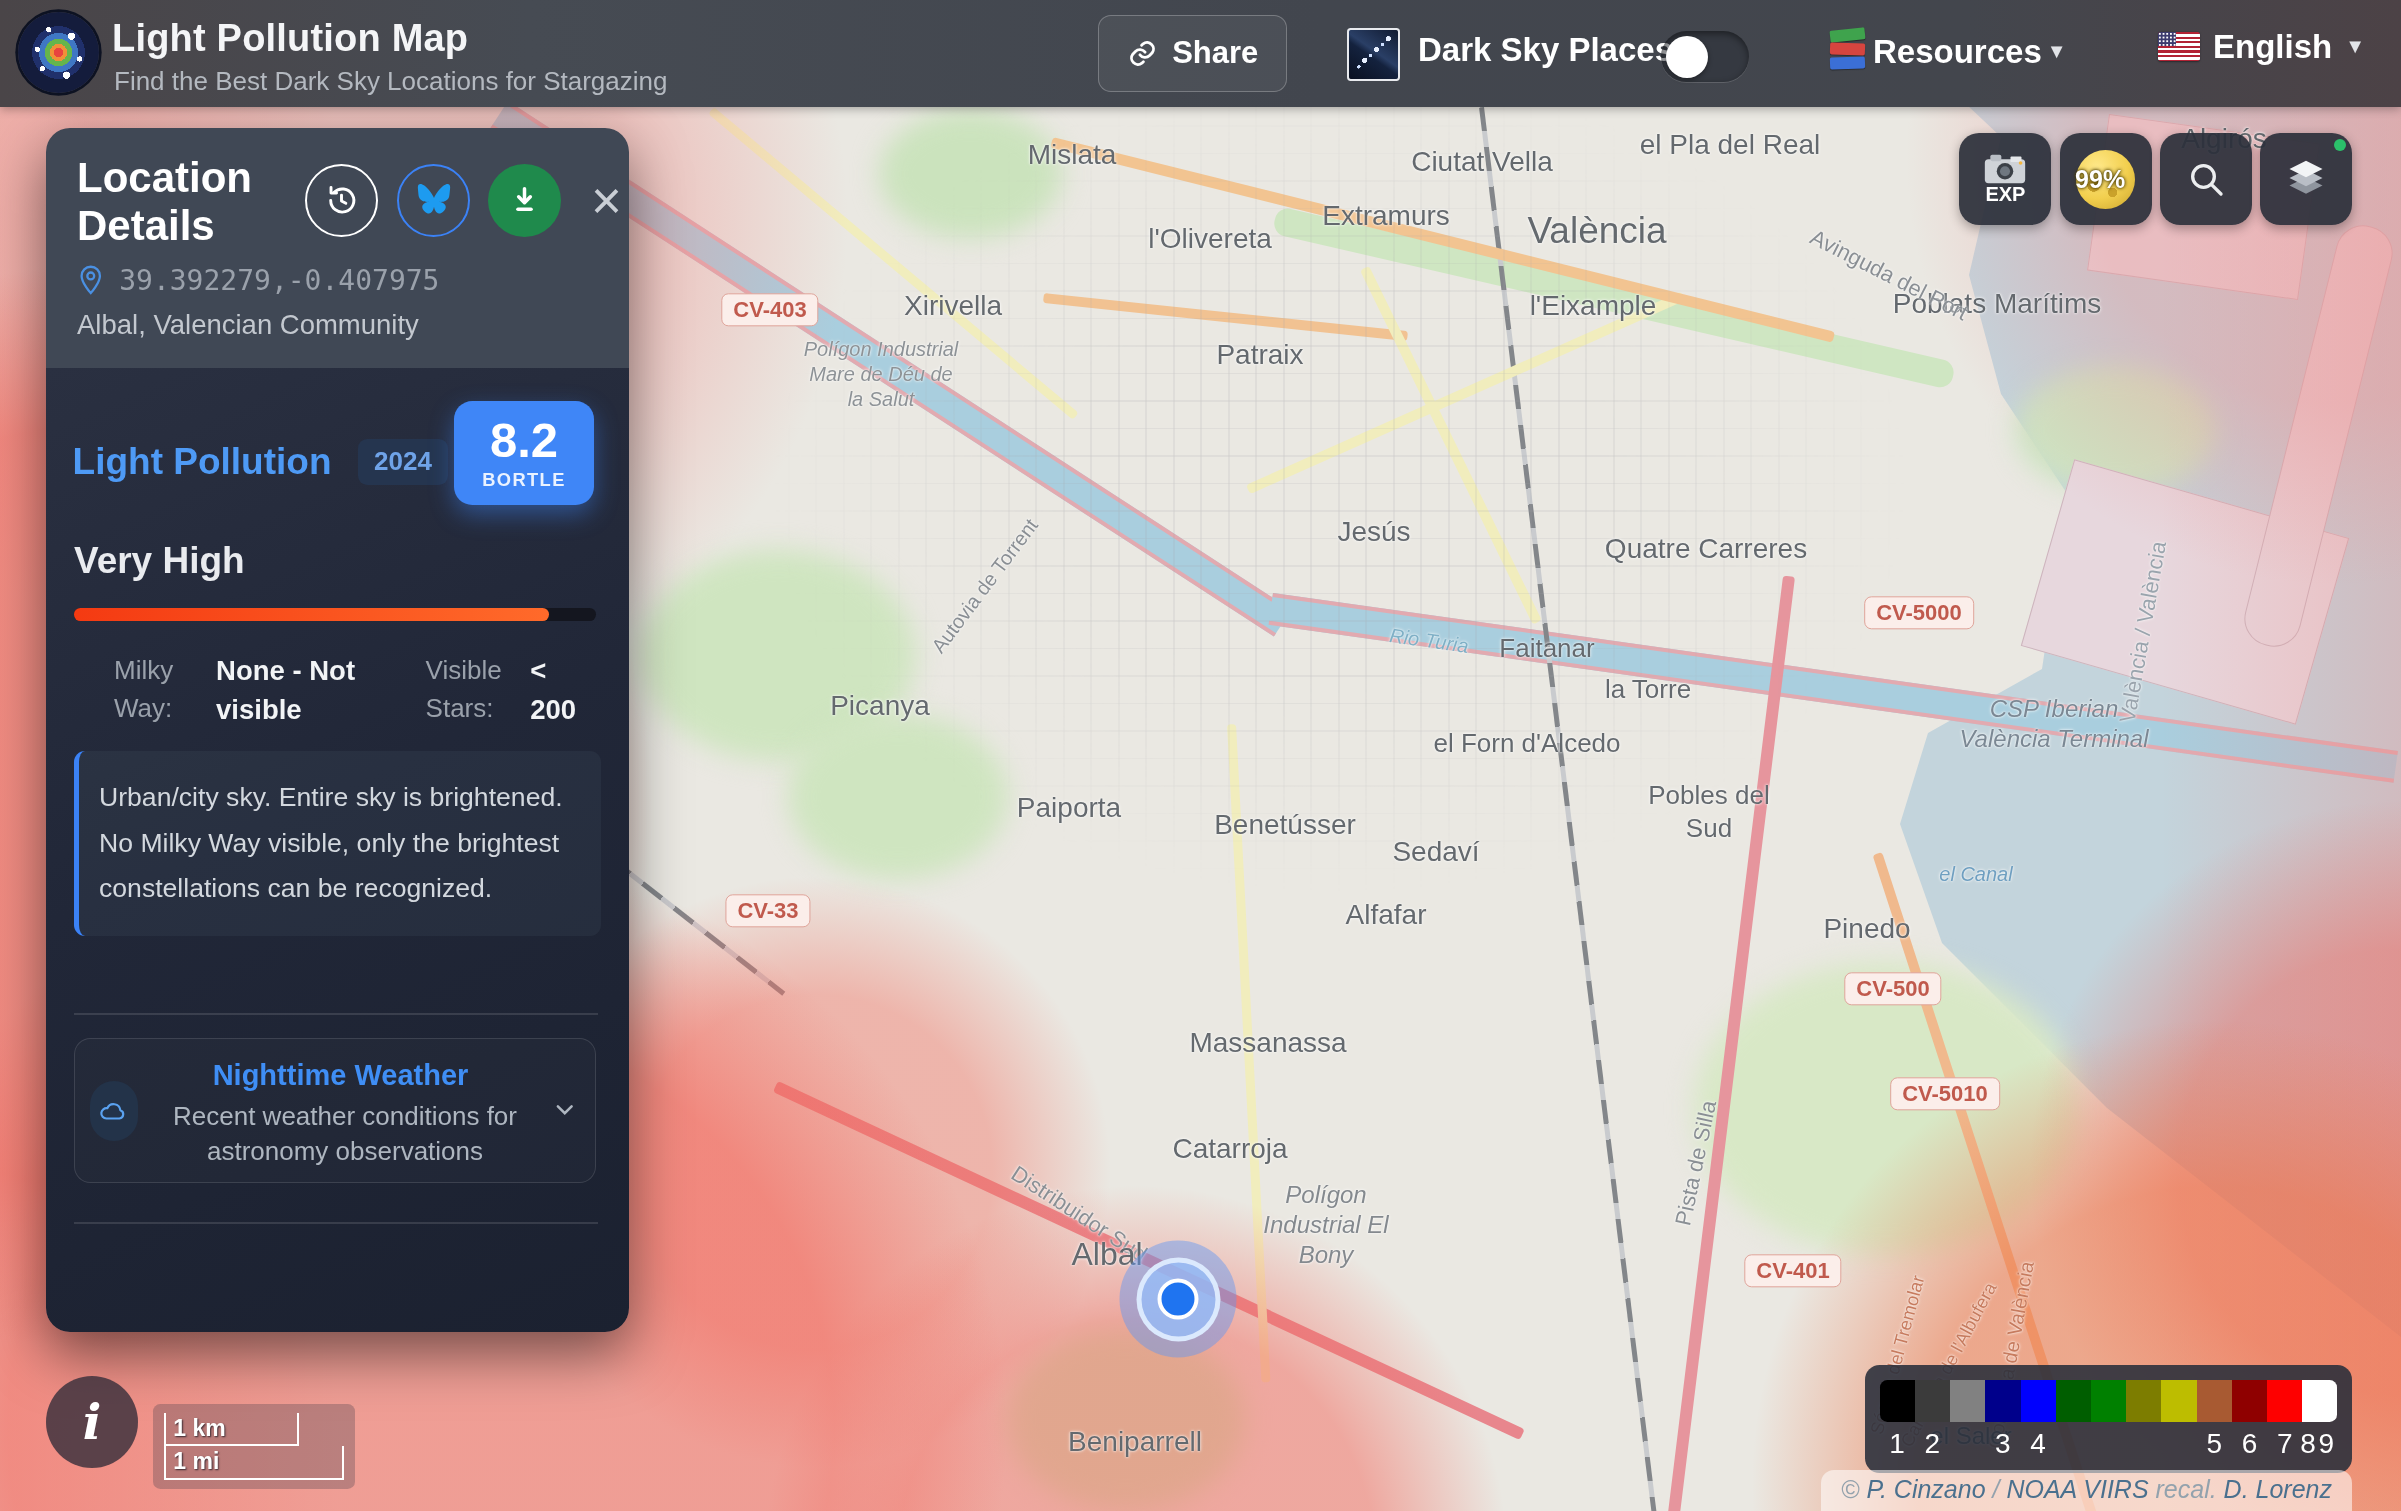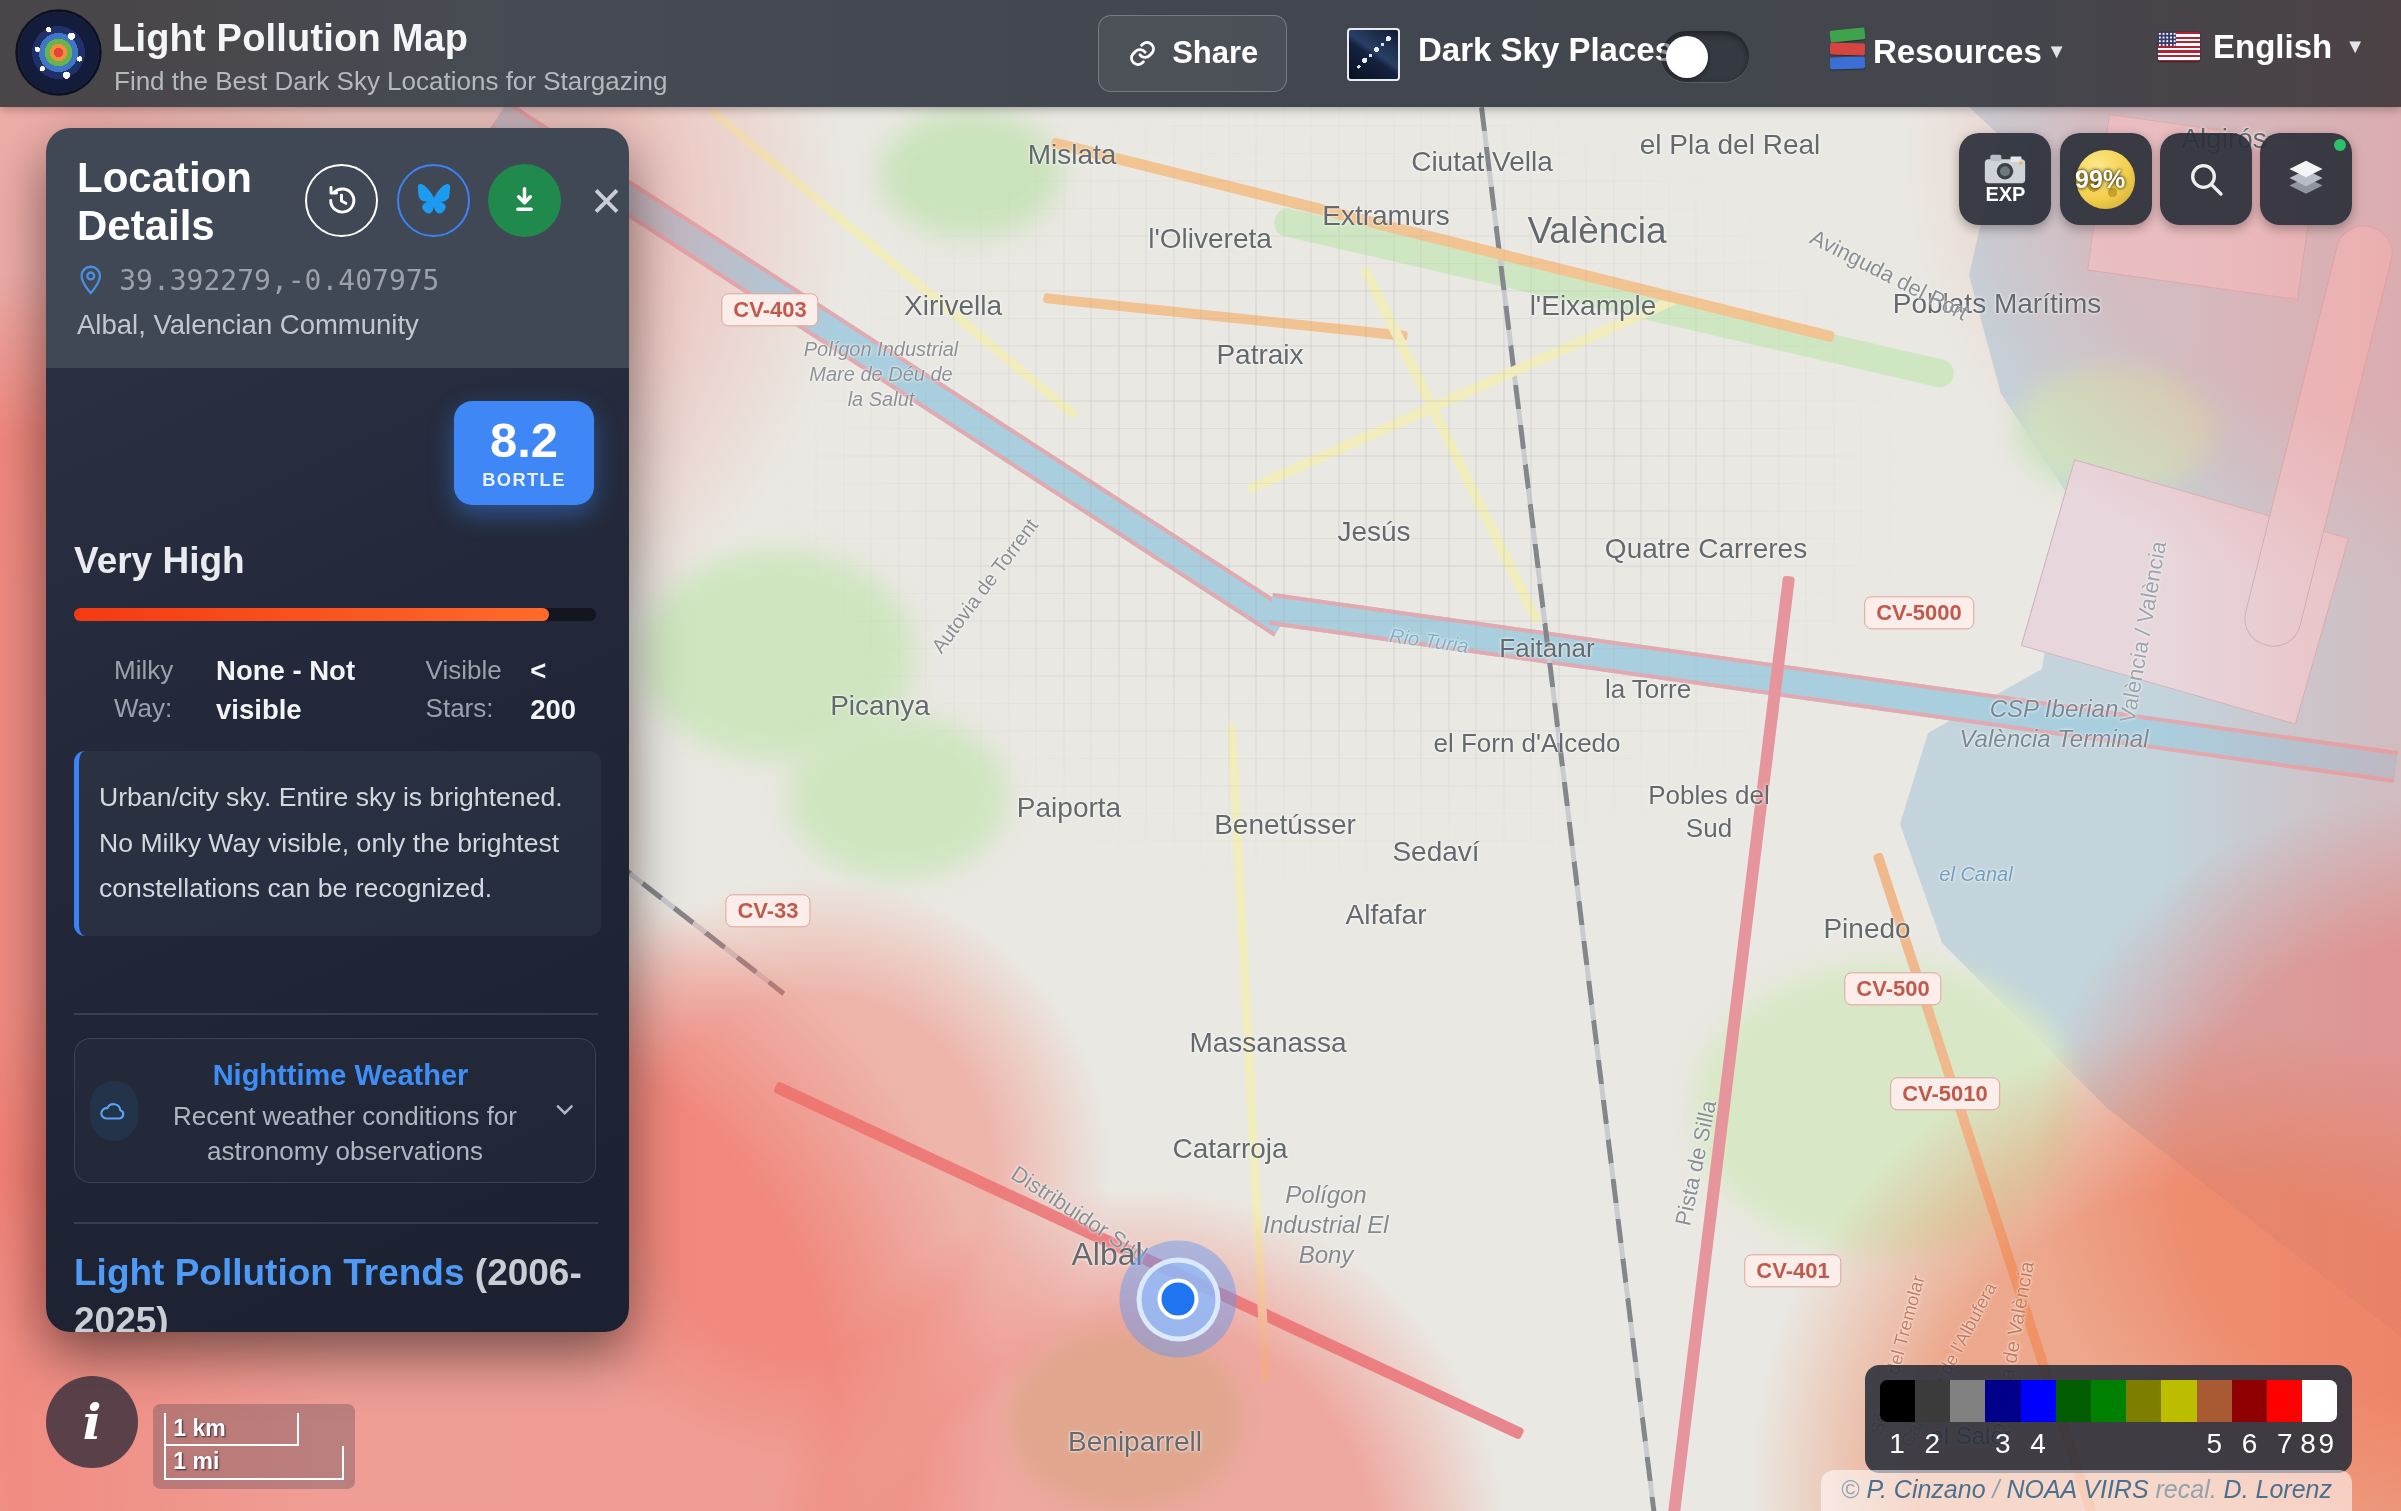--- a/index.html
+++ b/index.html
@@ -314,20 +314,24 @@
       <svg width="27.5" height="33" viewBox="0 0 24 28" fill="none" stroke="#4a90e2" stroke-width="2">
           <path d="M12 2a8 8 0 0 0-8 8c0 6 8 15 8 15s8-9 8-15a8 8 0 0 0-8-8z"></path>
           <circle cx="12" cy="10" r="3"></circle>
         </svg>
       <span class="coord-text">39.392279,-0.407975</span>
     </div>
     <div class="place">Albal, Valencian Community</div>
   </div>
 
   <div class="sec2">
+    <div class="lp-head">
+      <span class="lp-title">Light Pollution</span>
+      <span class="badge">2024</span>
+    </div>
     <div class="bortle">
       <div class="v">8.2</div>
       <div class="l">BORTLE</div>
     </div>
     <div class="level">Very High</div>
     <div class="pbar">
         <div class="fill" id="pfill" style="width: 91%;"></div>
       </div>
 
     <div class="stats">
@@ -347,21 +351,20 @@
           </svg>
       </div>
       <div class="wtitle">Nighttime Weather</div>
       <div class="wsub">Recent weather conditions for astronomy observations</div>
       <svg class="wchev" width="27.5" height="27.5" viewBox="0 0 24 24" fill="none" stroke="#aeb6c0" stroke-width="2.2" stroke-linecap="round">
           <polyline points="6 9 12 15 18 9"></polyline>
         </svg>
     </div>
 
     <div class="div2"></div>
-    <div class="trends"><span class="blue">Light Pollution Trends</span><span class="gray"> (2006-2025)</span></div>
   </div>
 </div>
 
 <div id="mctrl">
   <div class="mbtn">
     <svg width="44" height="33" viewBox="0 0 48 36">
         <rect x="2" y="8" width="44" height="26" rx="4" fill="#cfd3d8"></rect>
         <rect x="8" y="3" width="12" height="7" rx="2" fill="#b9bec5"></rect>
         <rect x="30" y="5" width="12" height="6" rx="1" fill="#e4e7ea"></rect>
         <circle cx="24" cy="21" r="9" fill="#3c4148"></circle>

